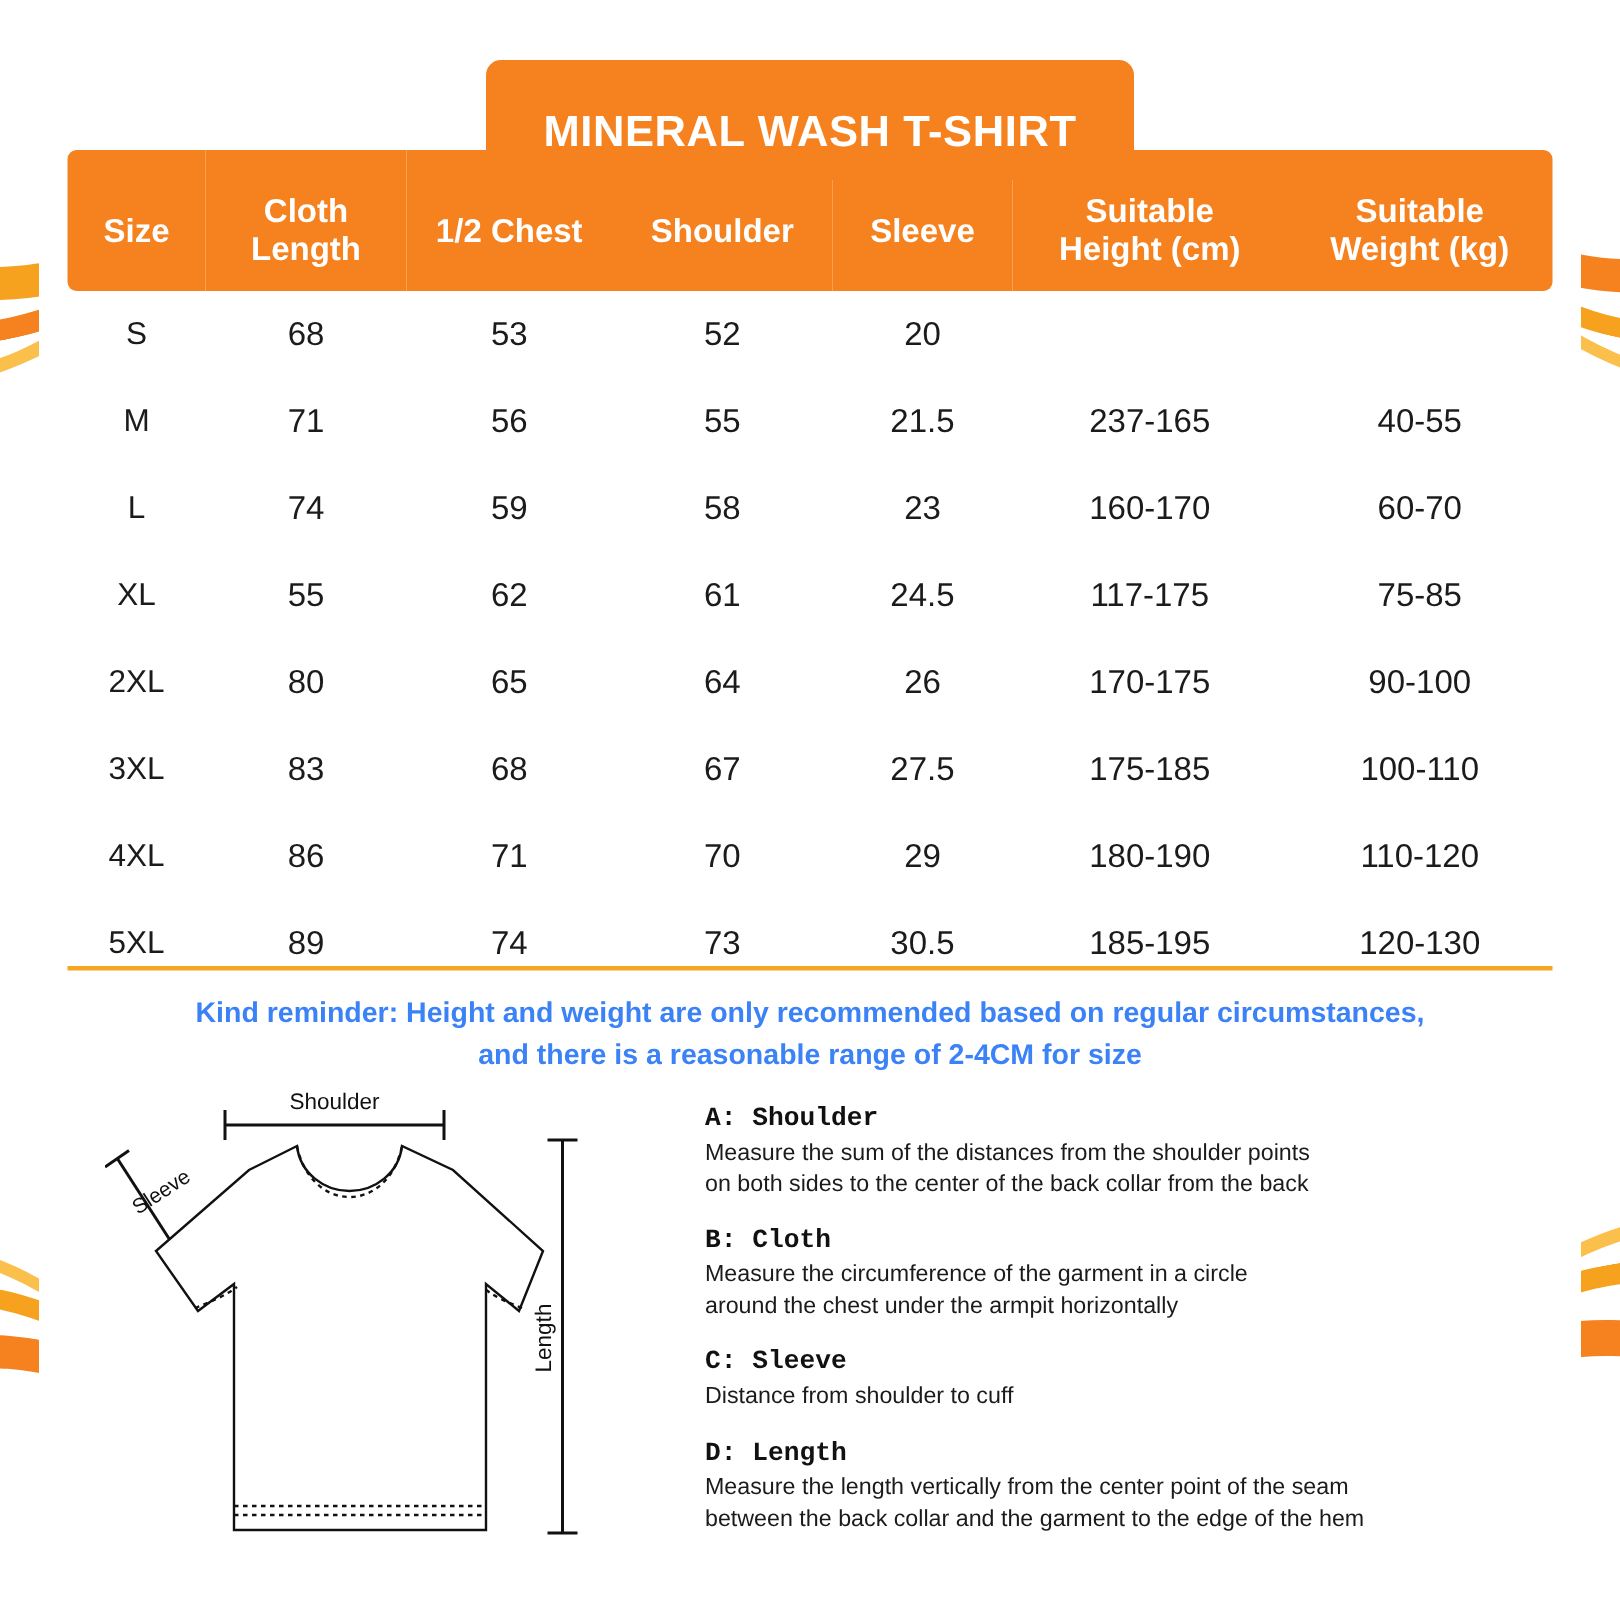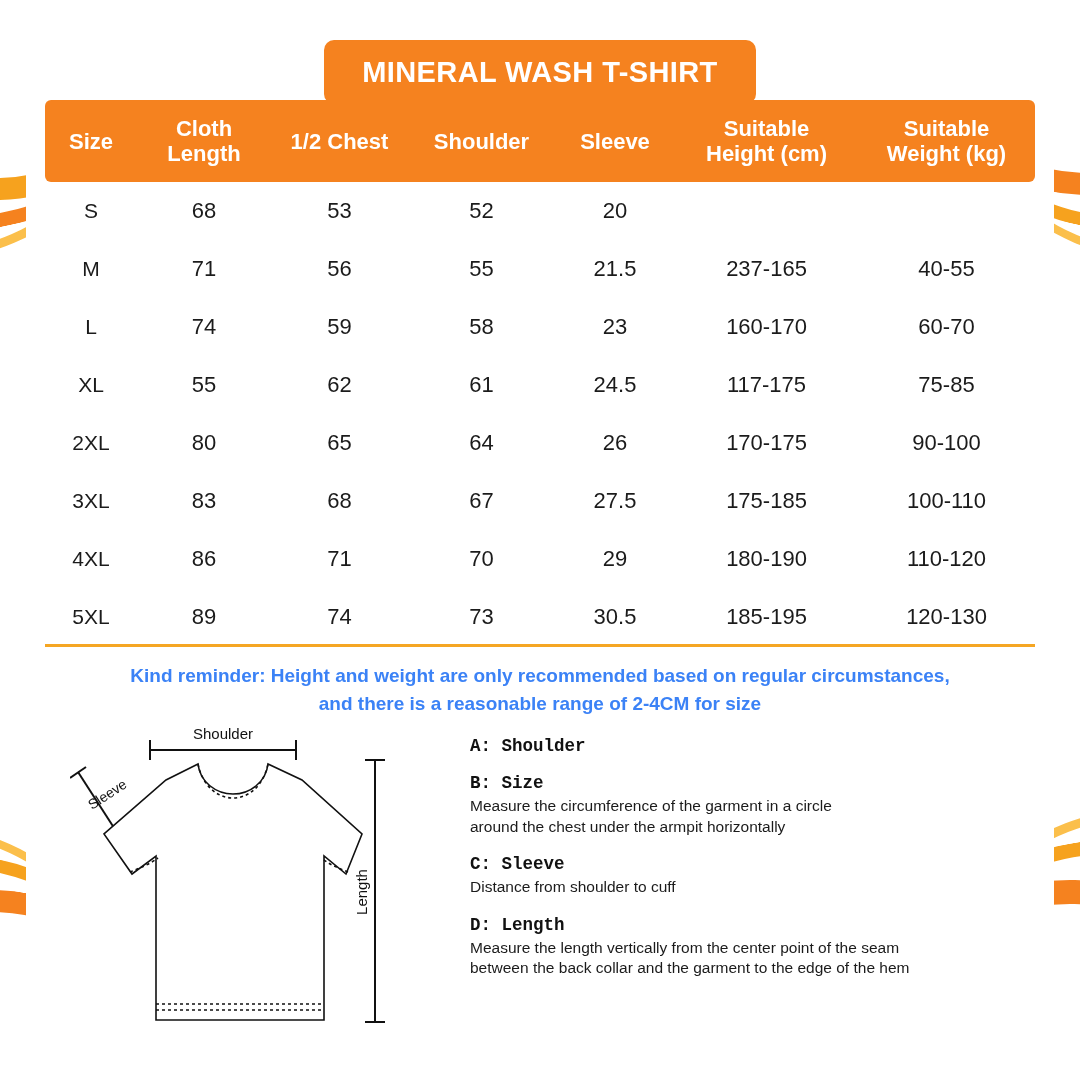--- a/index.html
+++ b/index.html
@@ -79,37 +79,37 @@
   .title-wrap {
     position: absolute; top: 40px; left: 0; right: 0;
     display: flex; justify-content: center; z-index: 6;
   }
   .title-pill {
     background: #F5821F;
     color: #ffffff;
     font-size: 29px;
     font-weight: bold;
     letter-spacing: .4px;
-    padding: 16px 38px 15px;
+    padding: 32px 38px 15px;
     border-radius: 10px;
     white-space: nowrap;
   }
 
   
   .table-wrap {
     position: absolute; top: 100px; left: 45px; width: 990px; z-index: 6;
   }
   table.size-table { border-collapse: collapse; width: 990px; table-layout: fixed; }
   table.size-table thead th {
     background: #F5821F;
     color: #ffffff;
     font-size: 22px;
     font-weight: bold;
     line-height: 1.14;
-    padding: 16px 4px 16px;
+    padding: 28px 4px 16px;
     vertical-align: middle;
     text-align: center;
   }
   table.size-table thead tr th:first-child { border-top-left-radius: 6px; border-bottom-left-radius: 6px; }
   table.size-table thead tr th:last-child  { border-top-right-radius: 6px; border-bottom-right-radius: 6px; }
   table.size-table tbody td {
     text-align: center;
     font-size: 22px;
     color: #1b1b1b;
     padding: 16px 2px;
@@ -328,23 +328,25 @@
         <path d="M60 150 C70 146 80 142 88 136" fill="none" stroke-dasharray="3 3"></path>
         <path d="M278 150 C268 146 258 142 252 136" fill="none" stroke-dasharray="3 3"></path>
         <line x1="86" y1="282" x2="254" y2="282" stroke-dasharray="3 3"></line>
         <line x1="86" y1="288" x2="254" y2="288" stroke-dasharray="3 3"></line>
       </g>
     </svg>
 
     <div class="notes">
       <div class="note-block">
         <div class="note-title">A: Shoulder</div>
+        <div class="note-body">Measure the sum of the distances from the shoulder points</div>
+        <div class="note-body">on both sides to the center of the back collar from the back</div>
       </div>
       <div class="note-block">
-        <div class="note-title">B: Size</div>
+        <div class="note-title">B: Cloth</div>
         <div class="note-body">Measure the circumference of the garment in a circle</div>
         <div class="note-body">around the chest under the armpit horizontally</div>
       </div>
       <div class="note-block">
         <div class="note-title">C: Sleeve</div>
         <div class="note-body">Distance from shoulder to cuff</div>
       </div>
       <div class="note-block">
         <div class="note-title">D: Length</div>
         <div class="note-body">Measure the length vertically from the center point of the seam</div>

